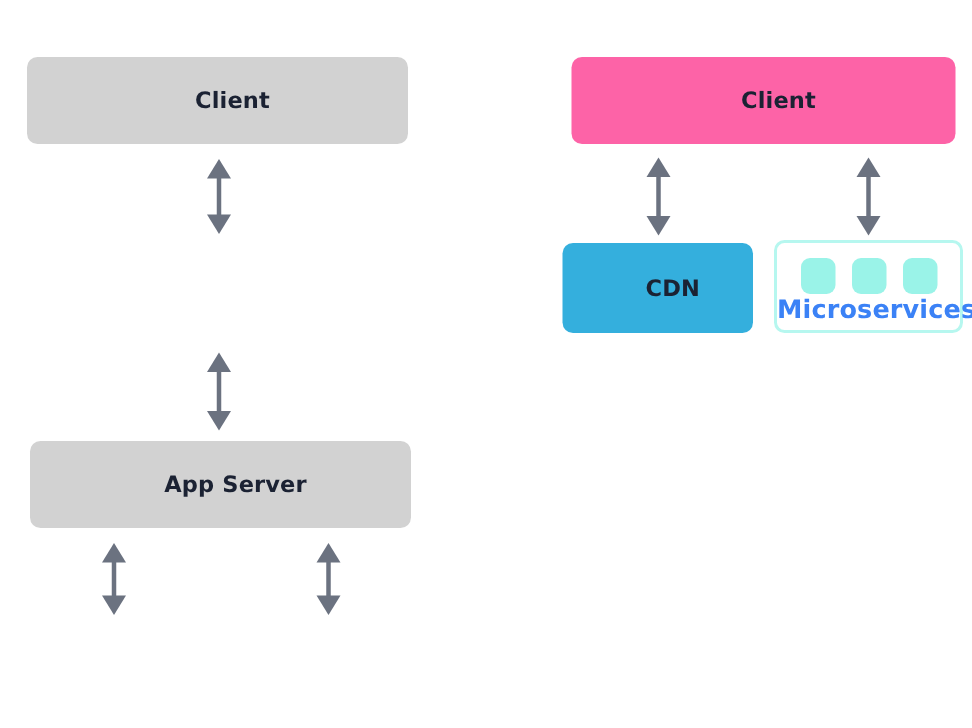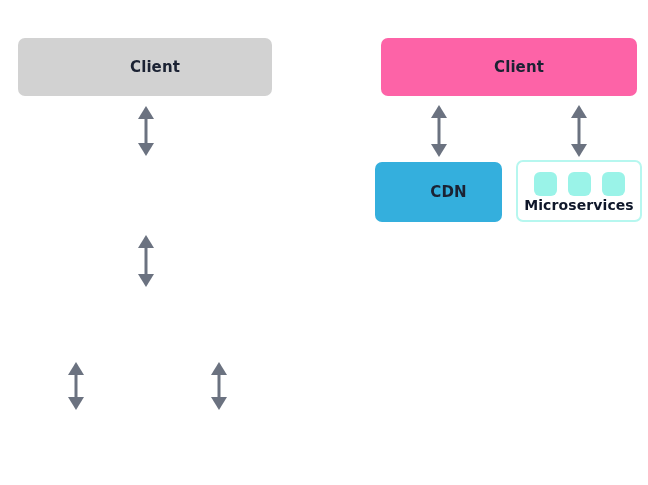--- a/index.html
+++ b/index.html
@@ -69,23 +69,23 @@
   }
   .micro-chip {
     width: 23px;
     height: 24px;
     border-radius: 6px;
     background: #9af3e8;
   }
   #micro-label {
     position: absolute;
     left: 0; right: 0; top: 36px;
-    font-size: 14px;
+    font-size: 17px;
     font-weight: bold;
-    color: #0f172a;
+    color: #3b82f6;
     text-align: center;
     letter-spacing: 0.1px;
   }
 
   
   .arrow {
     position: absolute;
   }
 </style>
 </head>
@@ -127,20 +127,23 @@
     <line x1="16" y1="10" x2="16" y2="46" stroke="#6b7280" stroke-width="3"></line>
     <polygon points="16,2 24,15 8,15" fill="#6b7280"></polygon>
     <polygon points="16,54 24,41 8,41" fill="#6b7280"></polygon>
   </svg>
 
   <div class="node" id="node-client-mono">
     <span>Client</span>
   </div>
 
 
+  <div class="node" id="node-app-server">
+    <span>App Server</span>
+  </div>
 
 
 
   <div class="node" id="node-client-dist">
     <span>Client</span>
   </div>
 
   <div class="node" id="node-cdn">
     <span>CDN</span>
   </div>

